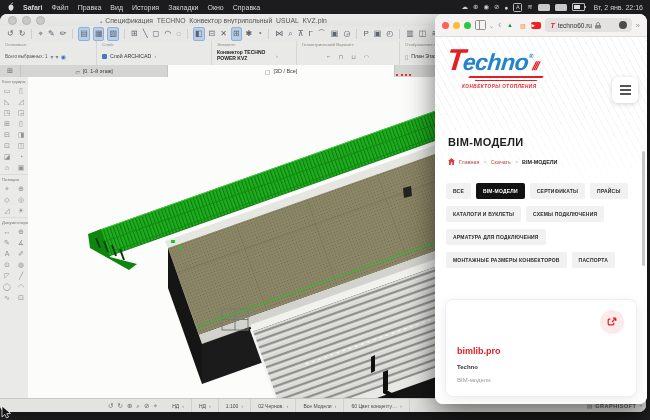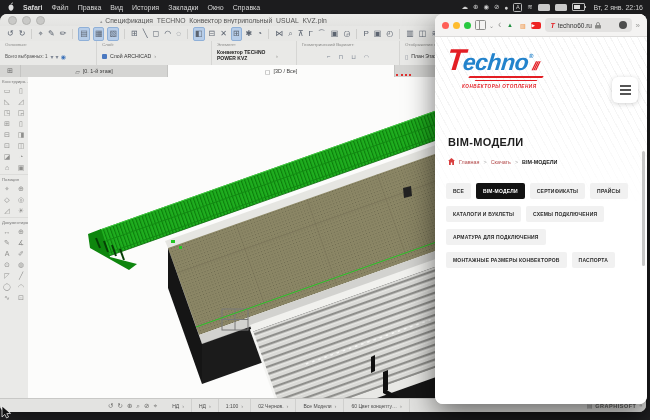--- a/index.html
+++ b/index.html
@@ -523,20 +523,31 @@
       </div>
       <div class="crow">
         <span class="chip">АРМАТУРА ДЛЯ ПОДКЛЮЧЕНИЯ</span>
       </div>
       <div class="crow">
         <span class="chip">МОНТАЖНЫЕ РАЗМЕРЫ КОНВЕКТОРОВ</span>
         <span class="chip">ПАСПОРТА</span>
       </div>
     </div>
 
+    <div class="dcard">
+      <span class="extc">
+        <svg width="10" height="10" viewBox="0 0 10 10" fill="none">
+          <path d="M3.4,2.2 H2.2 a1,1 0 0 0 -1,1 v3.6 a1,1 0 0 0 1,1 h3.6 a1,1 0 0 0 1,-1 V5.6" stroke="#e31e24" stroke-width="1.2"></path>
+          <path d="M5,5 L8.8,1.2 M8.8,1.2 H5.9 M8.8,1.2 V4.1" stroke="#e31e24" stroke-width="1.2"></path>
+        </svg>
+      </span>
+      <span class="dsite">bimlib.pro</span>
+      <span class="dbrand">Techno</span>
+      <span class="ddesc">BIM-модели</span>
+    </div>
 
     <div class="sscroll"></div>
   </div>
 </div>
 
 <svg id="cursor" width="12" height="14" viewBox="0 0 12 14">
   <path d="M1,1 L1,12 L3.8,9.4 L5.6,13 L7.6,12 L5.8,8.6 L9.6,8.4 Z" fill="#111" stroke="#fff" stroke-width="0.7"></path>
 </svg>
 
 </body></html>

